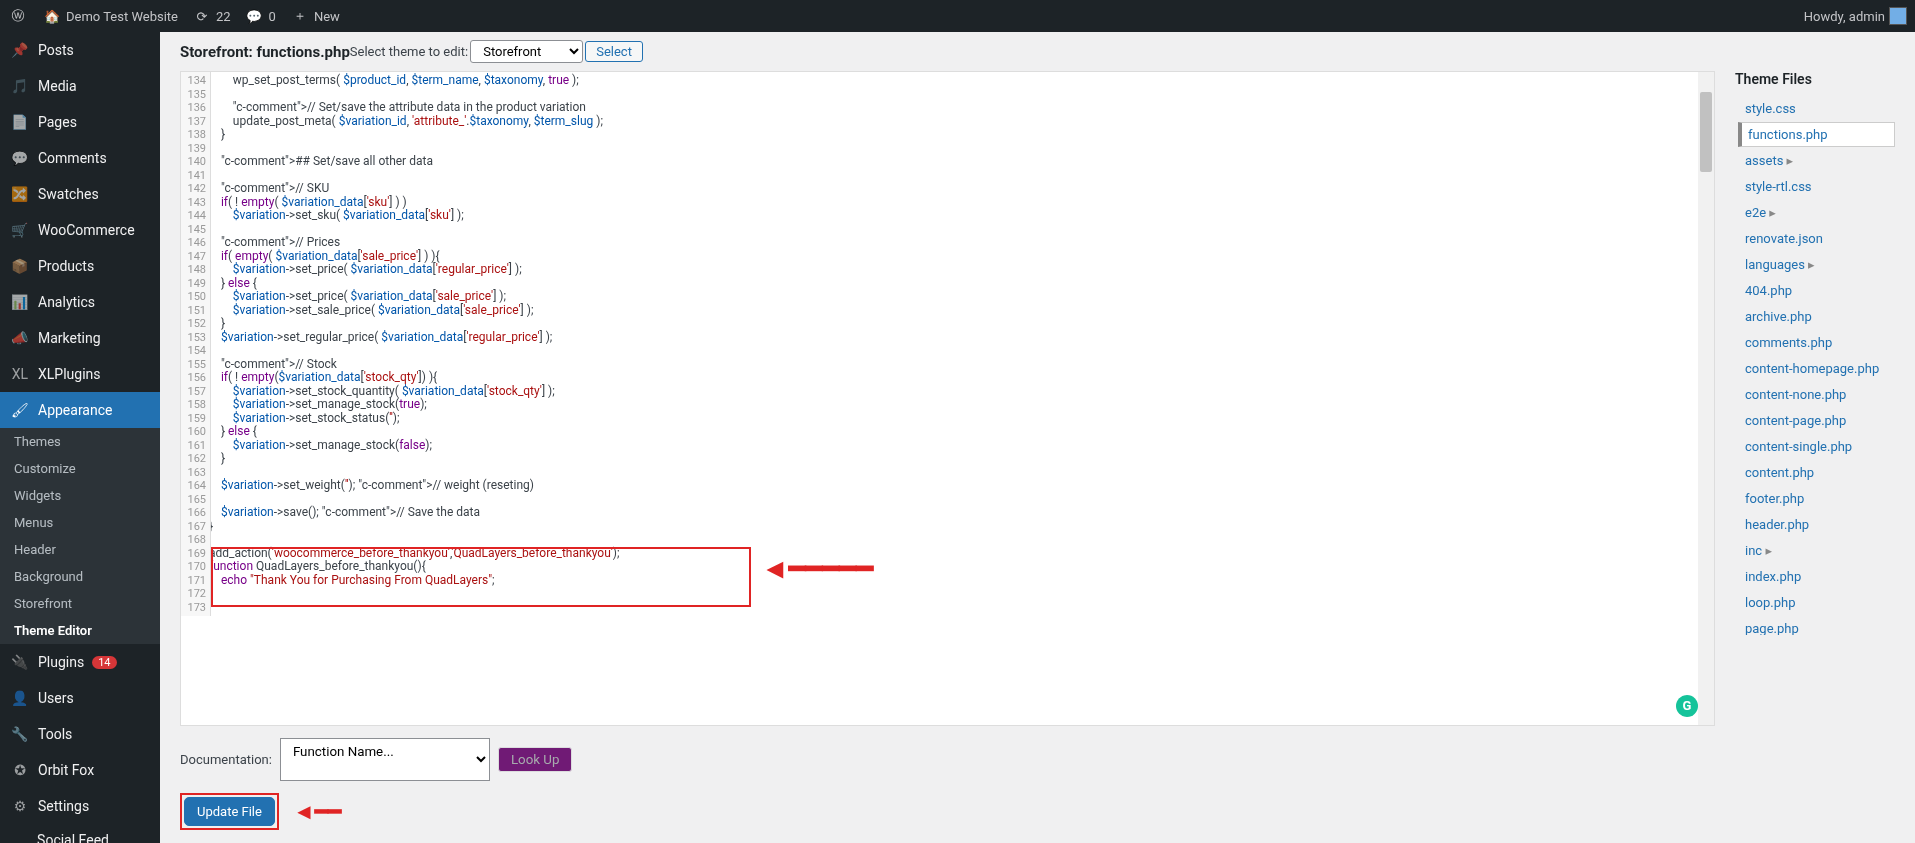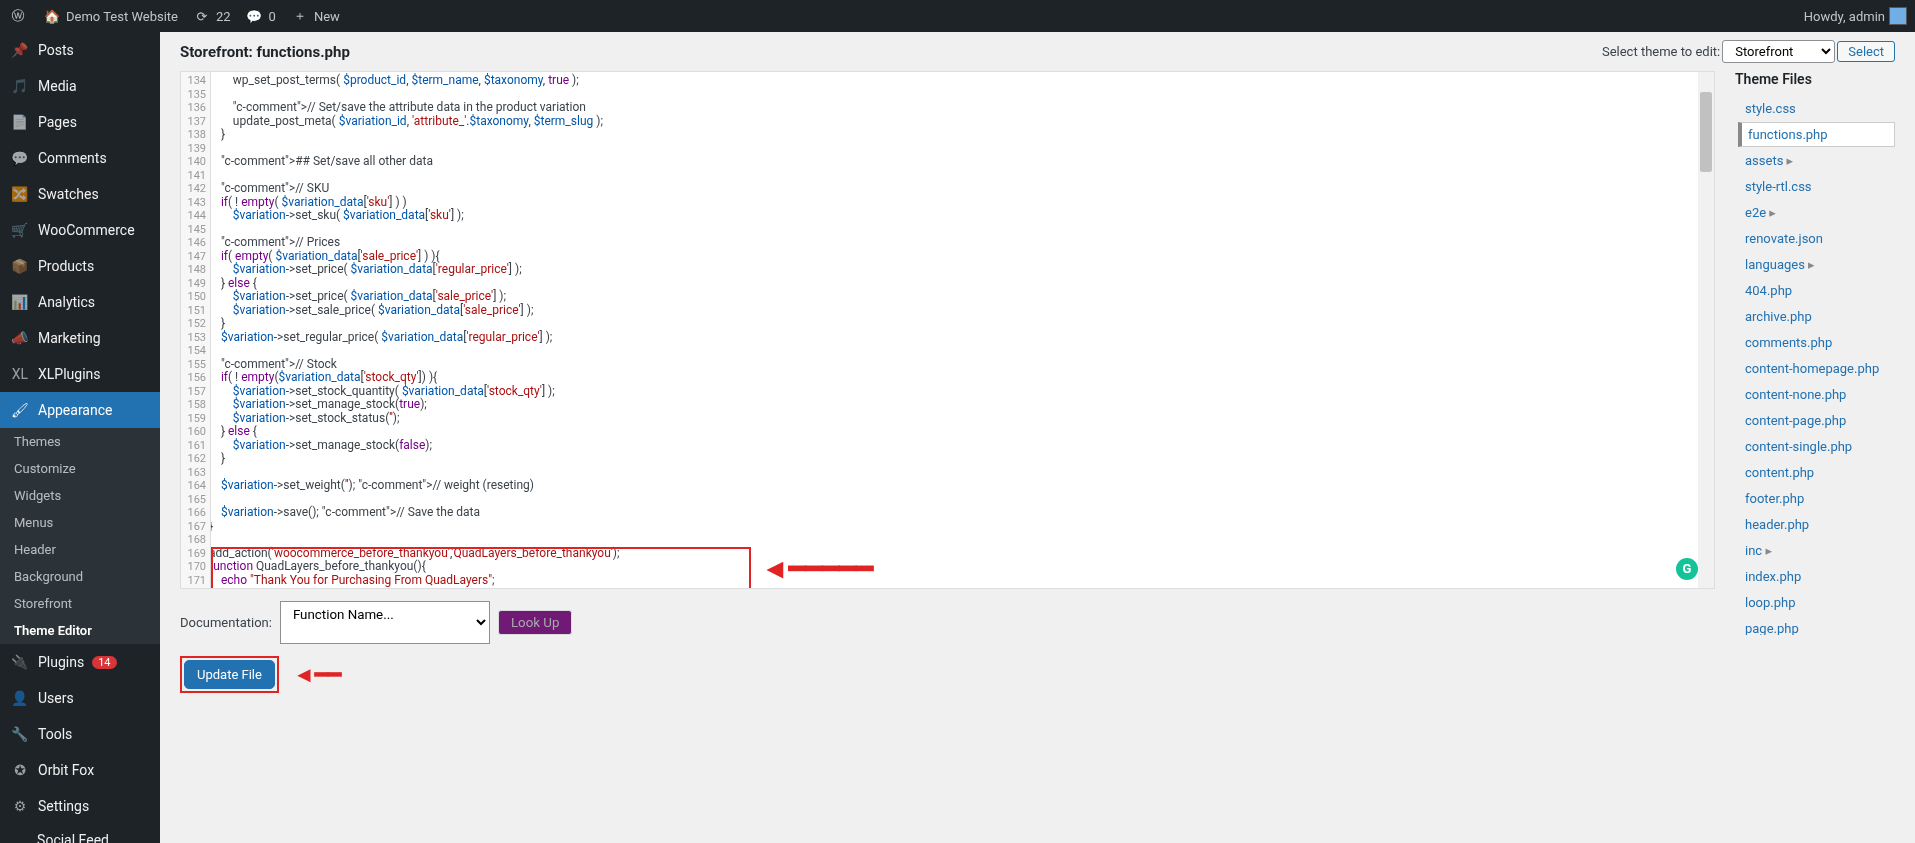--- a/index.html
+++ b/index.html
@@ -15,29 +15,29 @@
 .menu-item{display:flex;align-items:center;gap:8px;padding:8px 10px;cursor:pointer;color:#f0f0f1;font-size:14px}
 .menu-item.current{background:#2271b1;color:#fff;position:relative}
 .menu-item.current::after{content:"";position:absolute;right:-8px;top:50%;transform:translateY(-50%);border:8px solid transparent;border-right-color:#f0f0f1}
 .menu-icon{width:20px;height:20px;display:inline-flex;align-items:center;justify-content:center;opacity:.6}
 .menu-item.current .menu-icon{opacity:1}
 .submenu{background:#2c3338}
 .submenu-item{padding:6px 12px 6px 14px;font-size:13px;color:rgba(240,246,252,.7);cursor:pointer}
 .submenu-item.current{color:#fff;font-weight:600}
 .badge{background:#d63638;color:#fff;border-radius:9px;padding:0 6px;font-size:11px;min-width:18px;text-align:center}
 .content{flex:1;overflow:auto;padding:0 20px 20px;position:relative}
-.header-row{display:flex;justify-content:space-between;align-items:center;padding:8px 0}
+.header-row{display:flex;align-items:center;padding:8px 0}
 .page-title{font-size:15px;font-weight:700;color:#1d2327}
 .theme-select-row{display:flex;align-items:center;gap:2px;font-size:13px}
 .theme-select-row select{padding:2px 24px 2px 8px;border:1px solid #8c8f94;border-radius:3px;background:#fff;font-size:13px}
 .select-btn{border:1px solid #2271b1;color:#2271b1;background:#f6f7f7;padding:2px 10px;border-radius:3px;cursor:pointer;font-size:13px}
 .selected-label{font-size:13px;margin:4px 0 8px}
 .editor-wrap{display:flex;gap:20px}
 .code-col{flex:1;min-width:0}
-.codebox{border:1px solid #ddd;background:#fff;font-family:Consolas,Monaco,monospace;font-size:12px;line-height:13.5px;position:relative;overflow:auto;height:518px}
+.codebox{border:1px solid #ddd;background:#fff;font-family:Consolas,Monaco,monospace;font-size:12px;line-height:13.5px;position:relative;overflow:auto;height:655px}
 .gutter{position:absolute;left:0;top:0;width:30px;background:#f7f7f7;border-right:1px solid #ddd;text-align:right;color:#999;padding:2px 4px 2px 0;font-size:11px;user-select:none}
 .gutter div{height:13.5px}
 .codelines{margin-left:22px;padding:2px 6px;white-space:pre}
 .codelines div{height:13.5px}
 .hl-red{border:2px solid #e02424;position:absolute}
 .arrow{position:absolute;color:#e02424;font-size:28px;font-weight:bold}
 .c-keyword{color:#708}
 .c-string{color:#a11}
 .c-var{color:#05a}
 .files-panel{width:160px}

